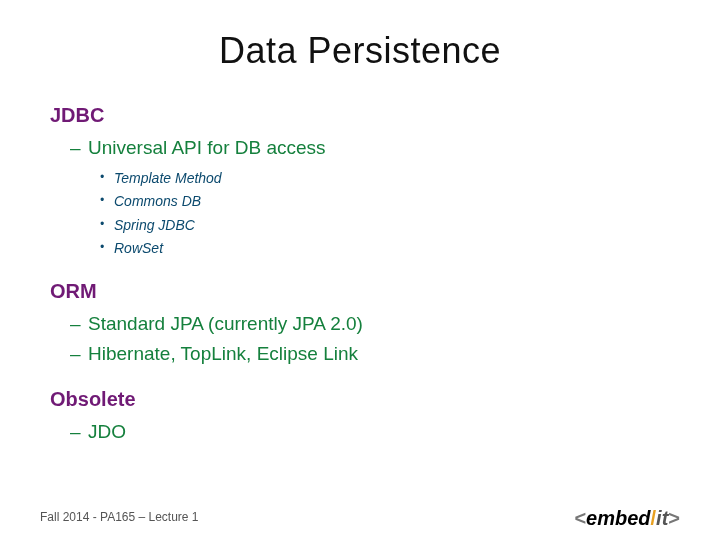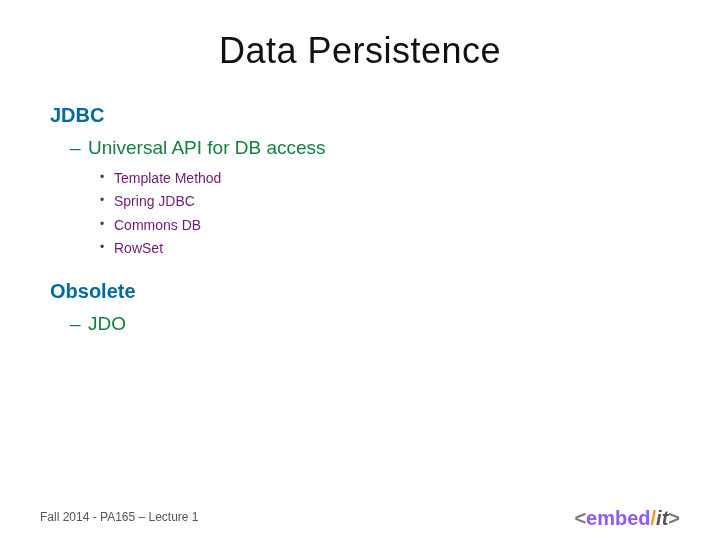--- a/index.html
+++ b/index.html
@@ -33,21 +33,21 @@
       margin-bottom: 28px;
       color: #111;
       letter-spacing: 0.5px;
     }
 
     .section-heading {
       font-size: 20px;
       font-weight: bold;
       margin-bottom: 6px;
       margin-top: 4px;
-      color: #0369a1;
+      color: #701a75;
     }
 
     .dash-list {
       list-style: none;
       padding-left: 20px;
       margin-bottom: 4px;
     }
 
     .dash-list li {
       font-size: 19px;
@@ -65,23 +65,24 @@
 
     .bullet-list {
       list-style: none;
       padding-left: 50px;
       margin-bottom: 6px;
     }
 
     .bullet-list li {
       font-size: 14px;
       line-height: 1.65;
-      color: #701a75;
+      color: #0c4a6e;
       position: relative;
       padding-left: 14px;
+      font-style: italic;
     }
 
     .bullet-list li::before {
       content: '•';
       position: absolute;
       left: 0;
       font-size: 12px;
       top: 1px;
     }
 
@@ -104,21 +105,22 @@
       font-size: 20px;
       font-weight: bold;
       color: #555;
     }
 
     .brand-lt {
       color: #777;
     }
 
     .brand-embed {
-      color: #8b5cf6;
+      color: #000000;
+      font-style: italic;
     }
 
     .brand-slash {
       color: #e8a020;
     }
 
     .brand-it {
       color: #555;
       font-style: italic;
     }
@@ -134,26 +136,33 @@
 
   <h1 class="slide-title">Data Persistence</h1>
 
   <div class="section-block">
     <div class="section-heading">JDBC</div>
     <ul class="dash-list">
       <li>Universal API for DB access</li>
     </ul>
     <ul class="bullet-list">
       <li>Template Method</li>
+      <li>Commons DB</li>
       <li>Spring JDBC</li>
-      <li>Commons DB</li>
       <li>RowSet</li>
     </ul>
   </div>
 
+  <div class="section-block">
+    <div class="section-heading">ORM</div>
+    <ul class="dash-list">
+      <li>Standard JPA (currently JPA 2.0)</li>
+      <li>Hibernate, TopLink, Eclipse Link</li>
+    </ul>
+  </div>
 
   <div class="section-block">
     <div class="section-heading">Obsolete</div>
     <ul class="dash-list">
       <li>JDO</li>
     </ul>
   </div>
 
 </div>
 

